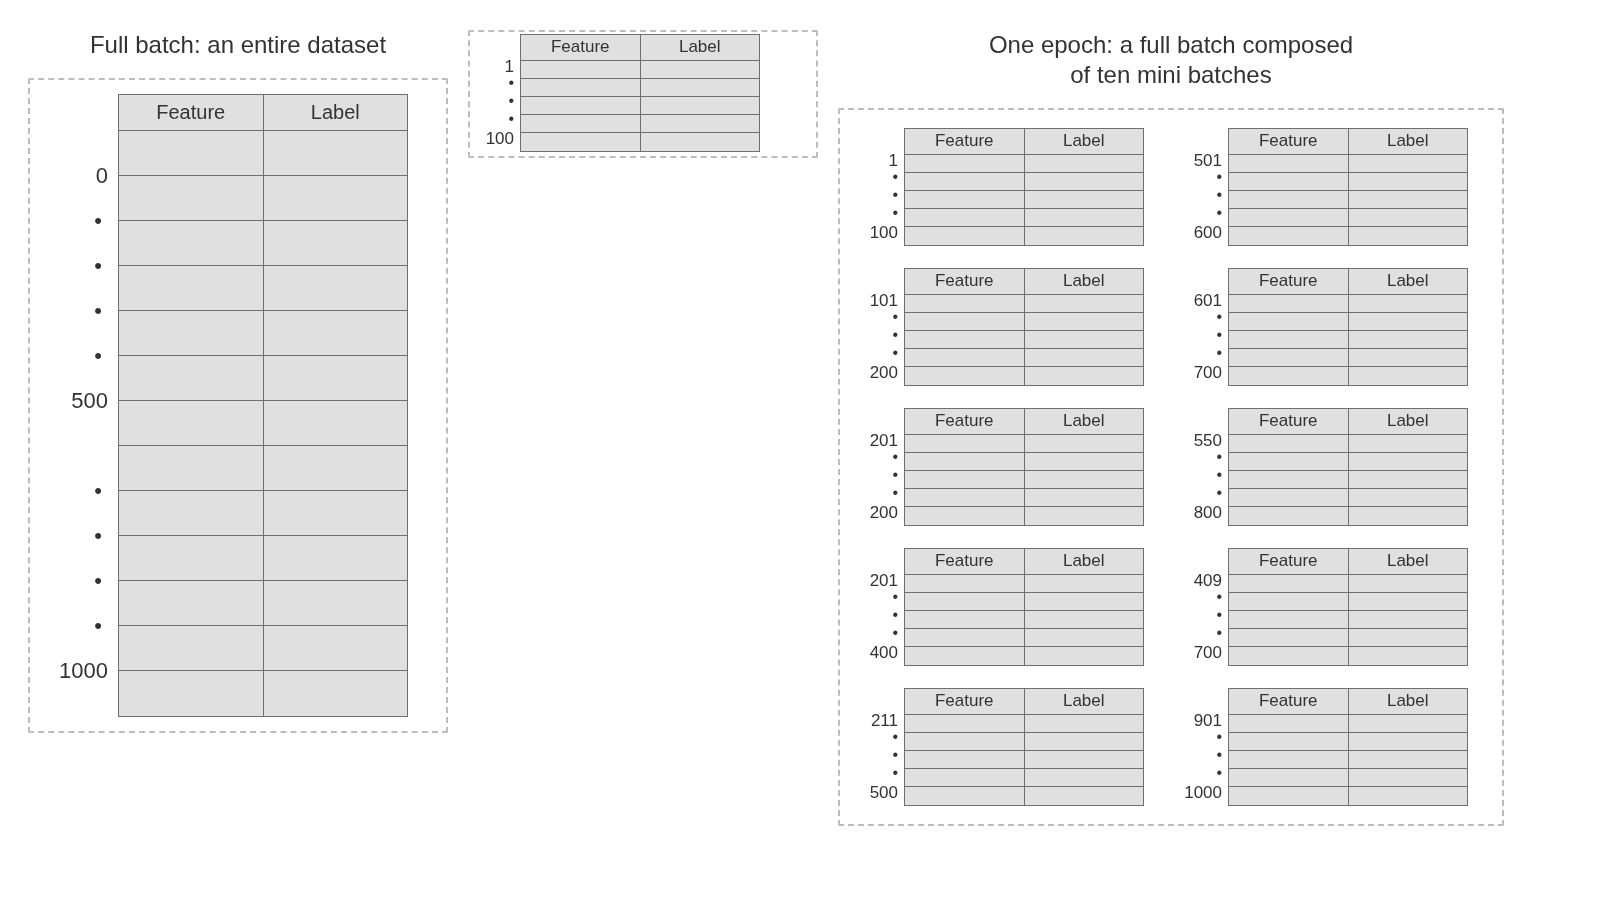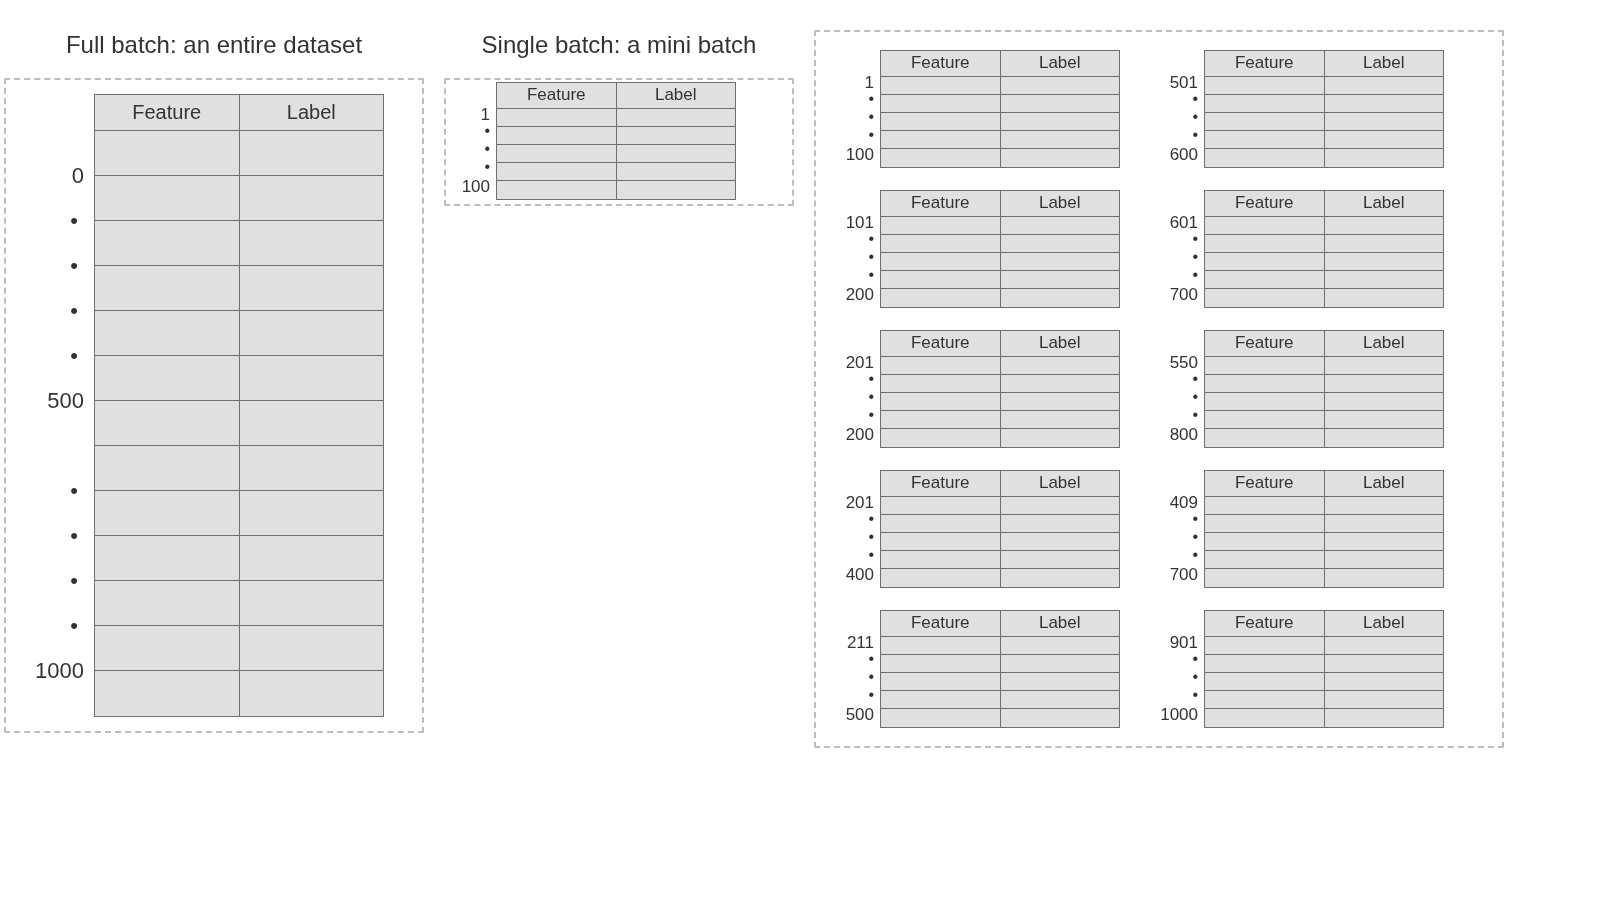--- a/index.html
+++ b/index.html
@@ -7,21 +7,21 @@
     margin: 0;
     padding: 0;
     background: #ffffff;
     font-family: "Helvetica Neue", Arial, sans-serif;
     color: #3c3c3c;
   }
   .stage {
     width: 1524px;
     height: 900px;
     position: relative;
-    padding: 30px 20px 30px 4px;
+    padding: 30px 20px 30px 28px;
   }
   .cols {
     display: flex;
     gap: 20px;
     align-items: flex-start;
   }
   .col1 { width: 420px; }
   .col2 { width: 350px; }
   .col3 { flex: 1; }
 
@@ -242,21 +242,20 @@
             <div class="tall-row">
                 <div></div>
                 <div></div>
               </div>
           </div>
         </div>
       </div>
     </div>
 
     <div class="col2">
-      <div class="title">Single batch: a mini batch</div>
       <div class="dashed-box single-inner">
         <div class="mini-wrap">
           <div class="mini-labels">
             <div class="mlbl">1</div>
             <div class="mdot">•</div>
             <div class="mdot">•</div>
             <div class="mdot">•</div>
             <div class="mlbl">100</div>
           </div>
           <div class="mini-table">
@@ -283,20 +282,22 @@
             <div class="mini-row">
                 <div></div>
                 <div></div>
               </div>
           </div>
         </div>
       </div>
     </div>
 
     <div class="col3">
+      <div class="title">One epoch: a full batch composed
+of ten mini batches</div>
       <div class="dashed-box">
         <div class="epoch-grid" id="epoch-grid">
             <div class="epoch-col">
               <div class="mini-wrap">
                 <div class="mini-labels">
                   <div class="mlbl">1</div>
                   <div class="mdot">•</div>
                   <div class="mdot">•</div>
                   <div class="mdot">•</div>
                   <div class="mlbl">100</div>

